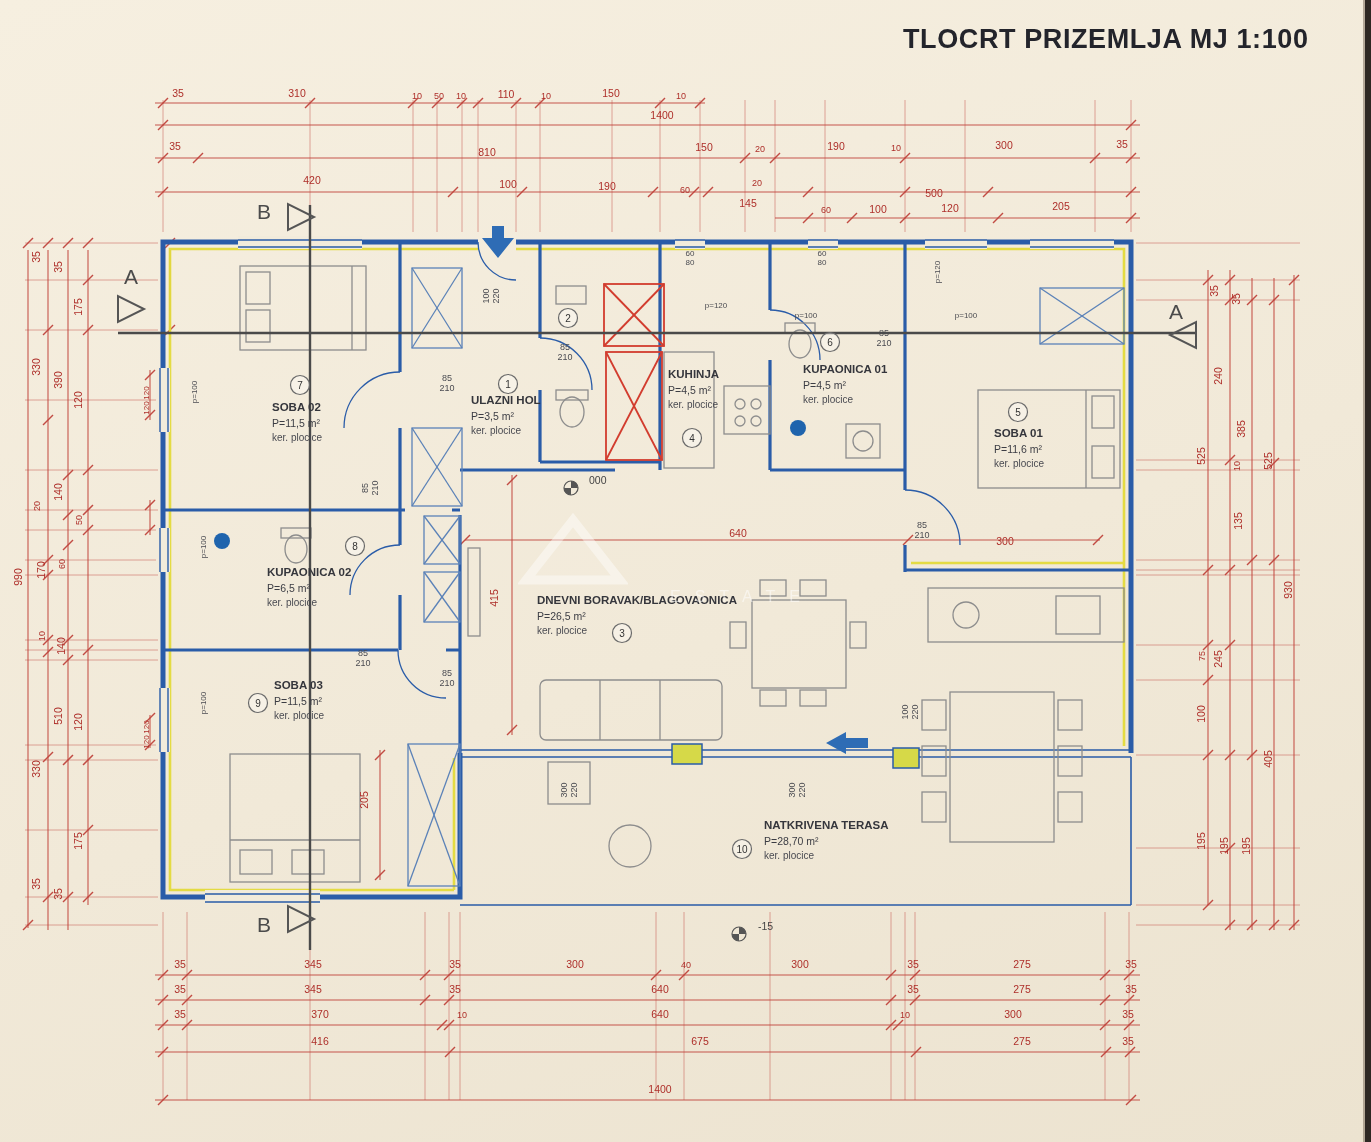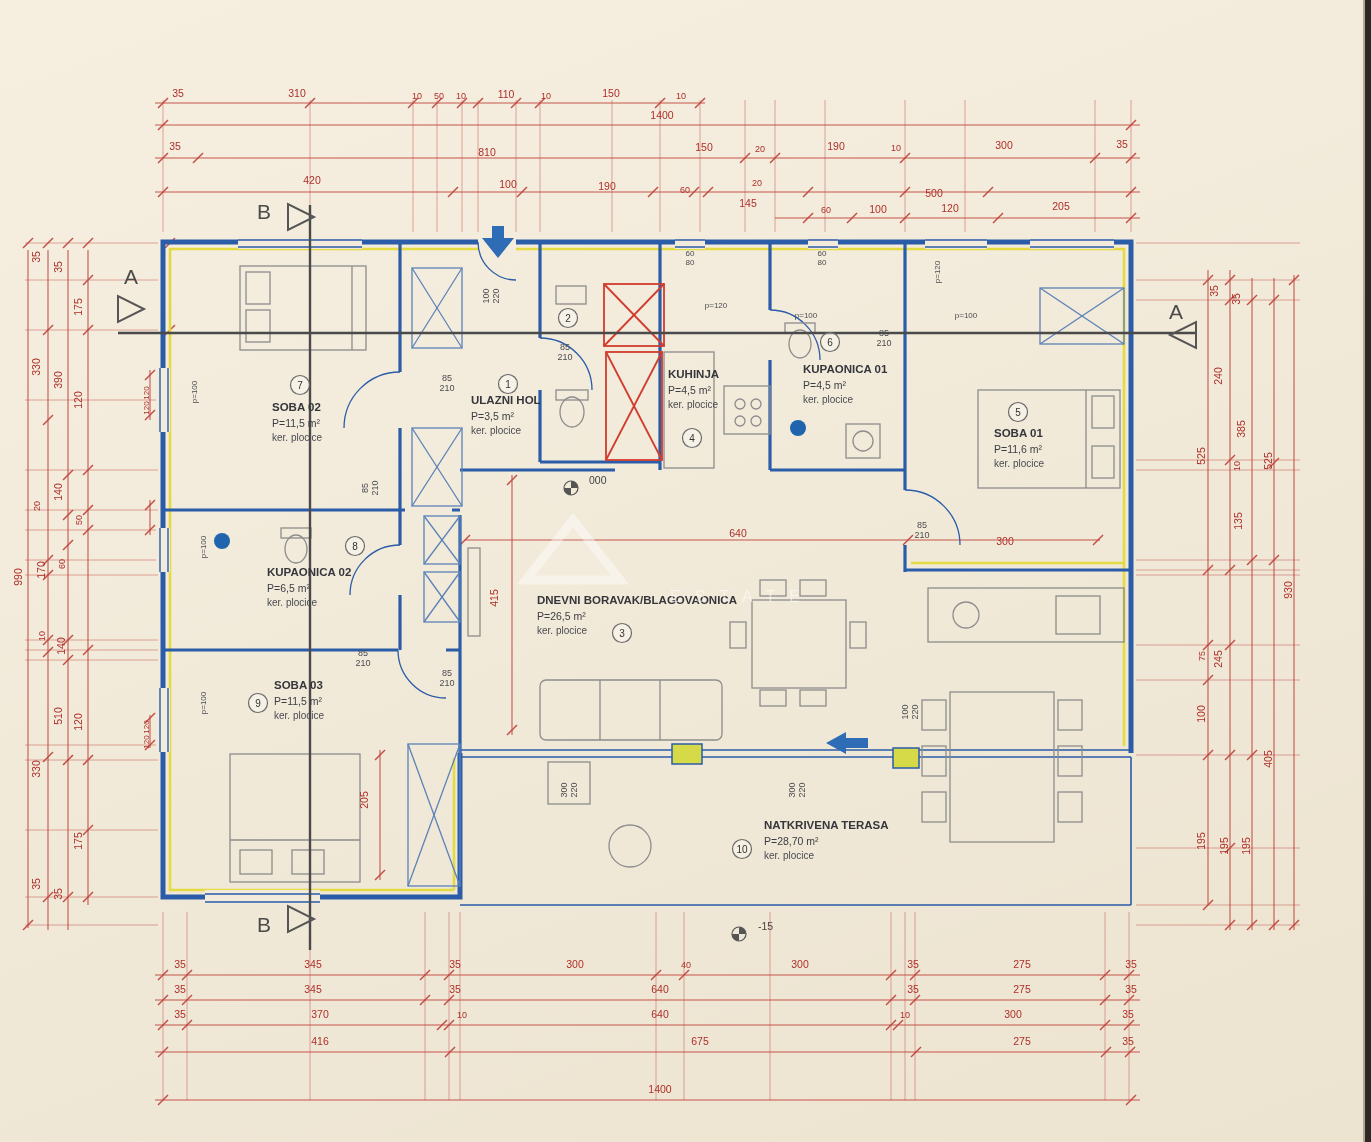--- a/index.html
+++ b/index.html
@@ -19,20 +19,21 @@
   .wm-row{display:flex;align-items:center;}
   .wm-brand{font-size:64px;font-weight:bold;color:#ffffff;letter-spacing:3px;margin-left:-26px;}
   .wm-sub{position:absolute;left:152px;top:76px;font-size:16px;letter-spacing:14px;color:#ffffff;}
   text{font-family:"Liberation Sans",sans-serif;}
 </style>
 </head>
 <body>
 
 <div class="page">
 
+  <div class="title">TLOCRT PRIZEMLJA MJ 1:100</div>
 
   <svg id="plan" width="1371" height="1142" viewBox="0 0 1371 1142">
 
     <g id="gen-dims">
         <line x1="155" y1="103" x2="705" y2="103" stroke="#c0443c" stroke-width="1.1" opacity="0.9"></line>
         <line x1="158" y1="108" x2="168" y2="98" stroke="#c0443c" stroke-width="1.5" opacity="0.95"></line>
         <line x1="305" y1="108" x2="315" y2="98" stroke="#c0443c" stroke-width="1.5" opacity="0.95"></line>
         <line x1="408" y1="108" x2="418" y2="98" stroke="#c0443c" stroke-width="1.5" opacity="0.95"></line>
         <line x1="432" y1="108" x2="442" y2="98" stroke="#c0443c" stroke-width="1.5" opacity="0.95"></line>
         <line x1="457" y1="108" x2="467" y2="98" stroke="#c0443c" stroke-width="1.5" opacity="0.95"></line>

